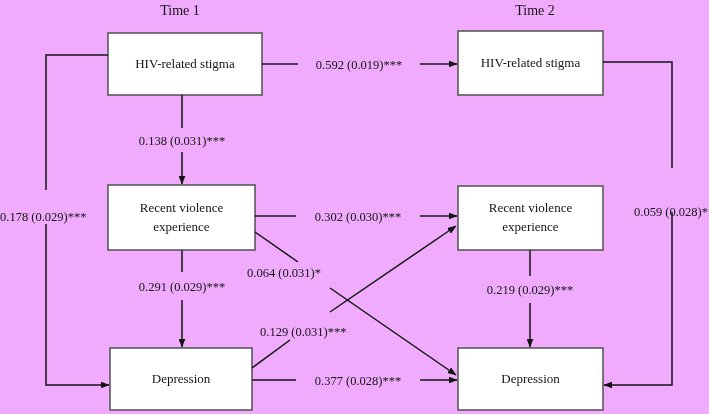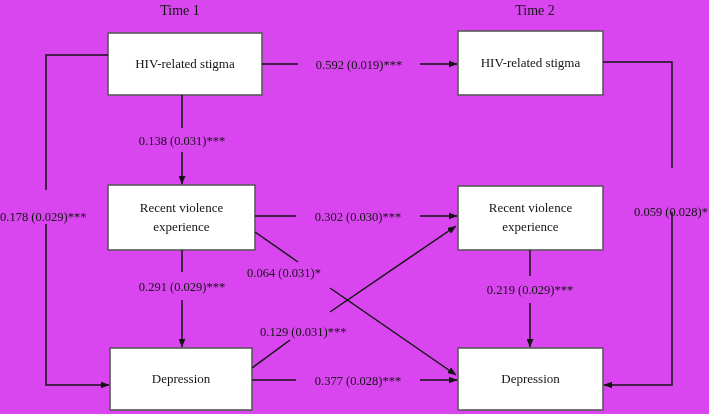--- a/index.html
+++ b/index.html
@@ -4,21 +4,21 @@
 <style>
   html, body {
     margin: 0;
     padding: 0;
     background: #ffffff;
   }
   #diagram-root {
     position: relative;
     width: 709px;
     height: 414px;
-    background: #d946ef;
+    background: #f0abfc;
     font-family: "Liberation Serif", "DejaVu Serif", serif;
     overflow: hidden;
   }
   svg.canvas {
     position: absolute;
     left: 0;
     top: 0;
     width: 709px;
     height: 414px;
   }

